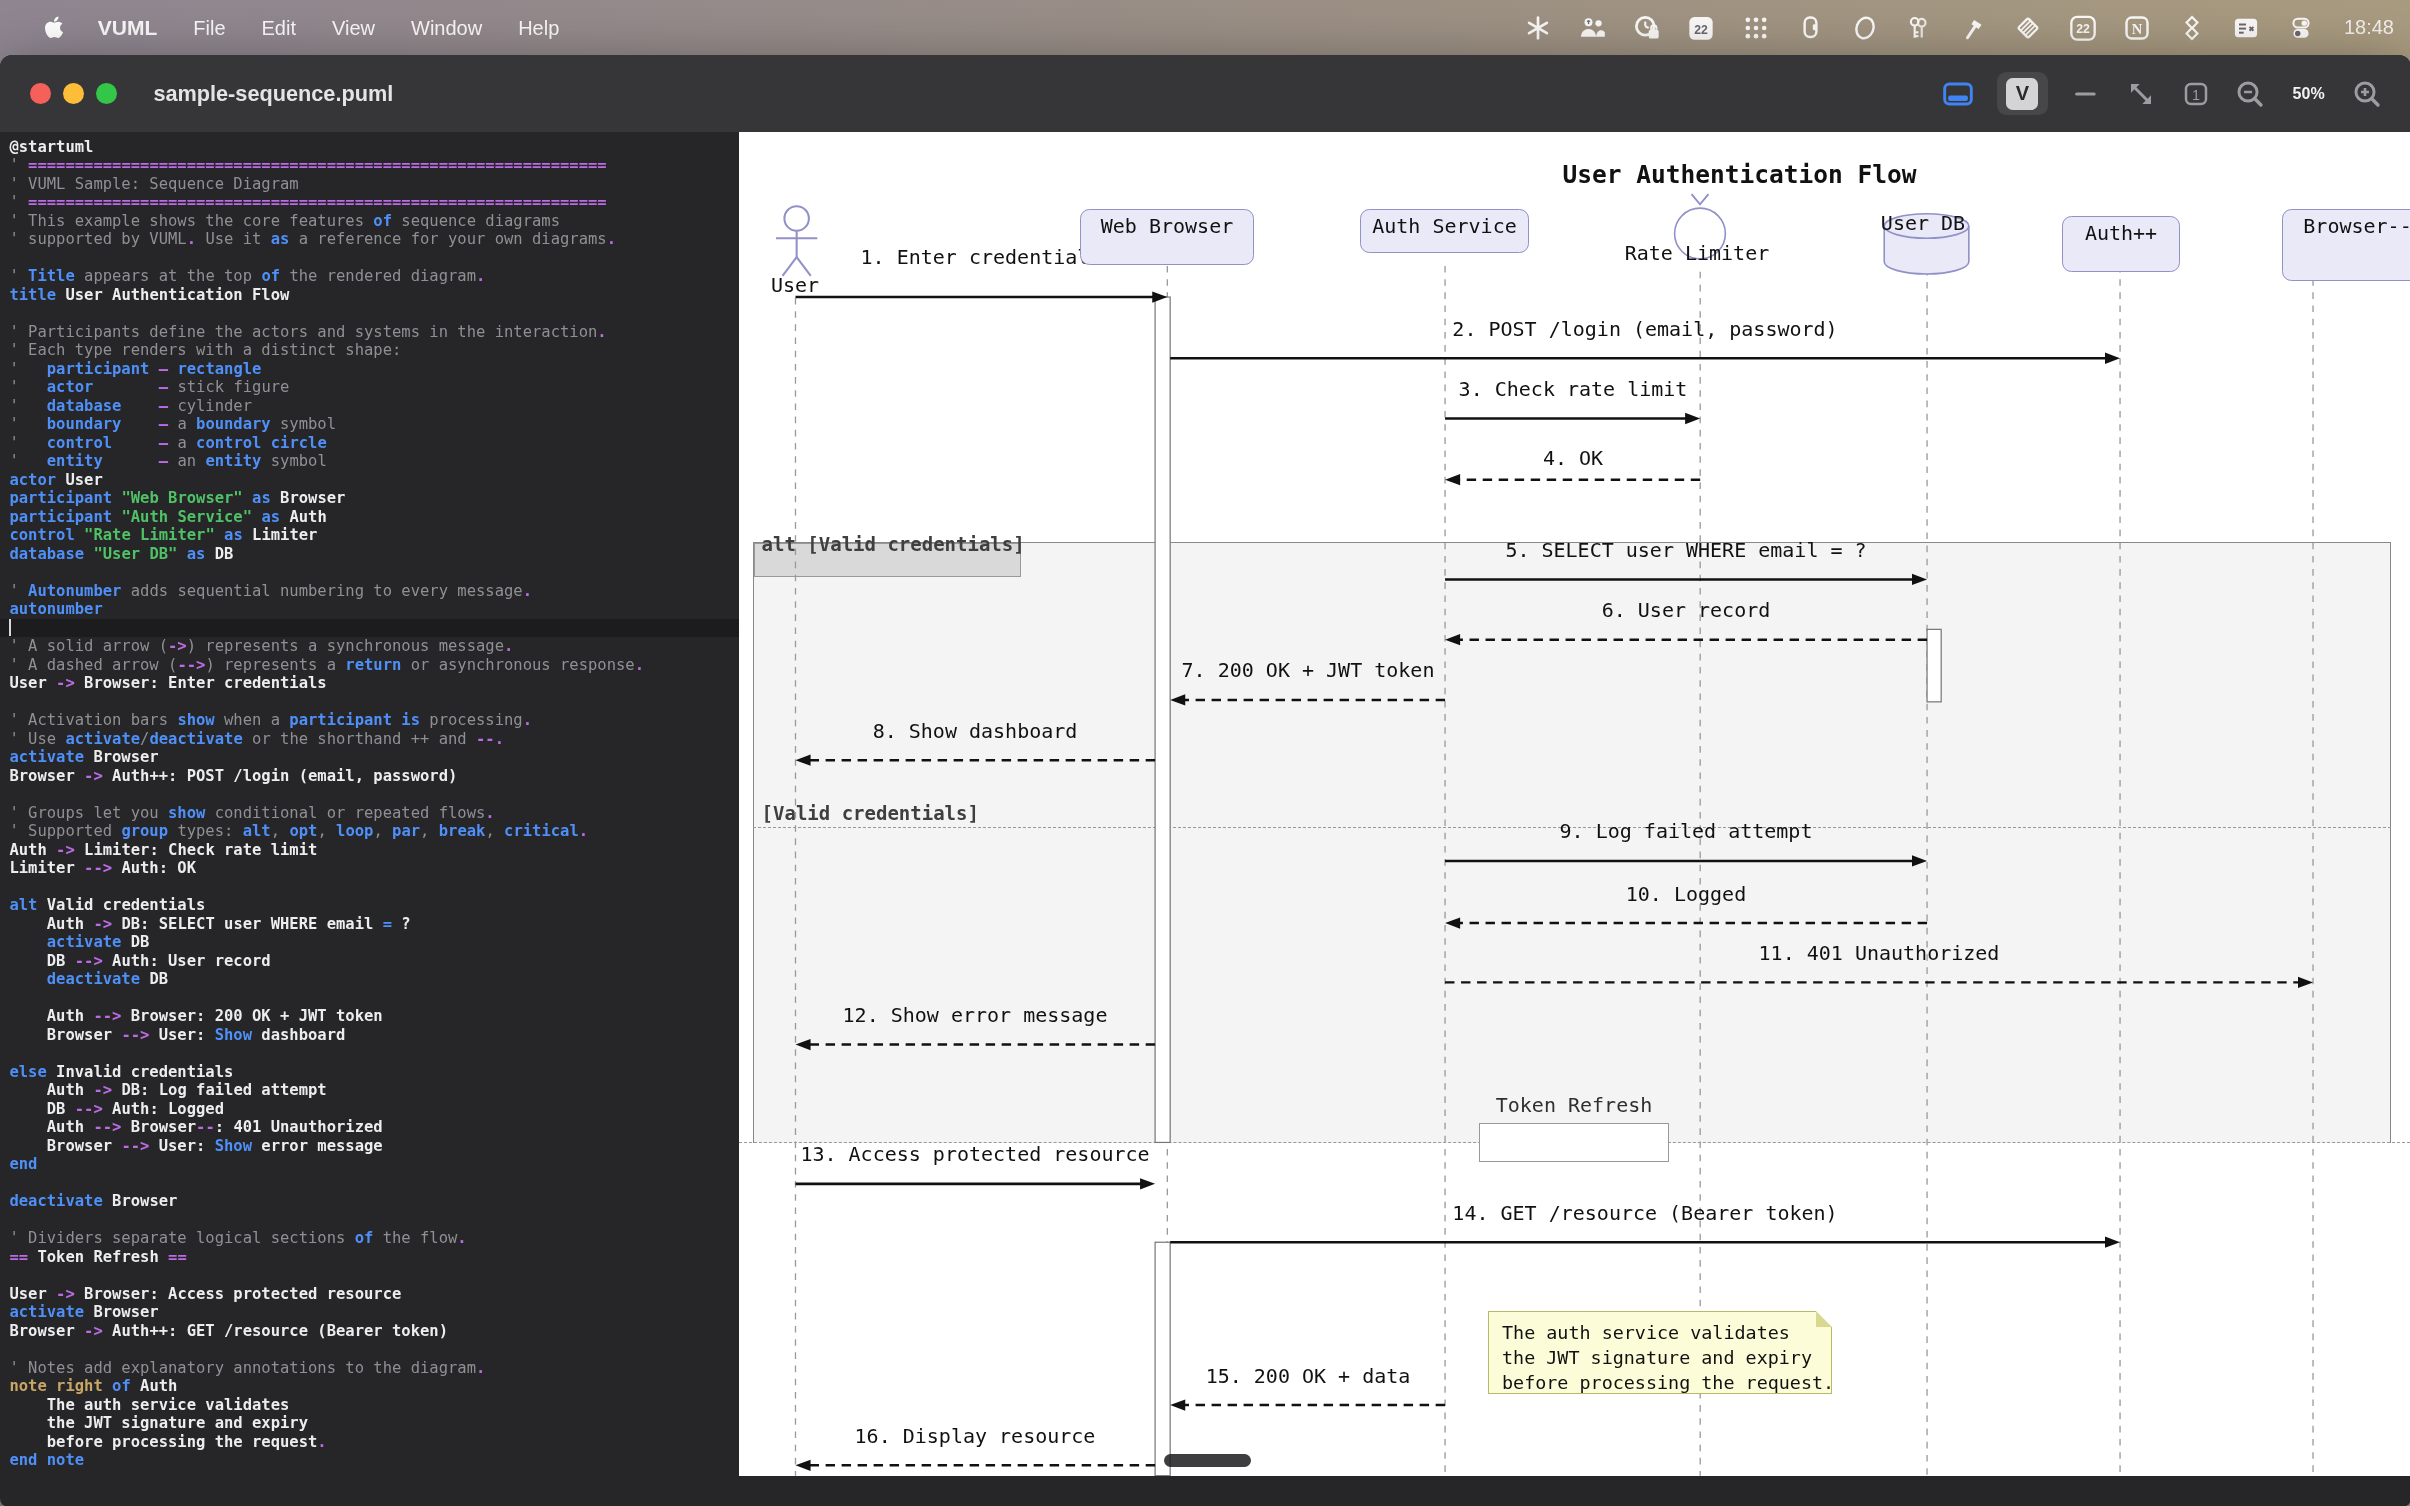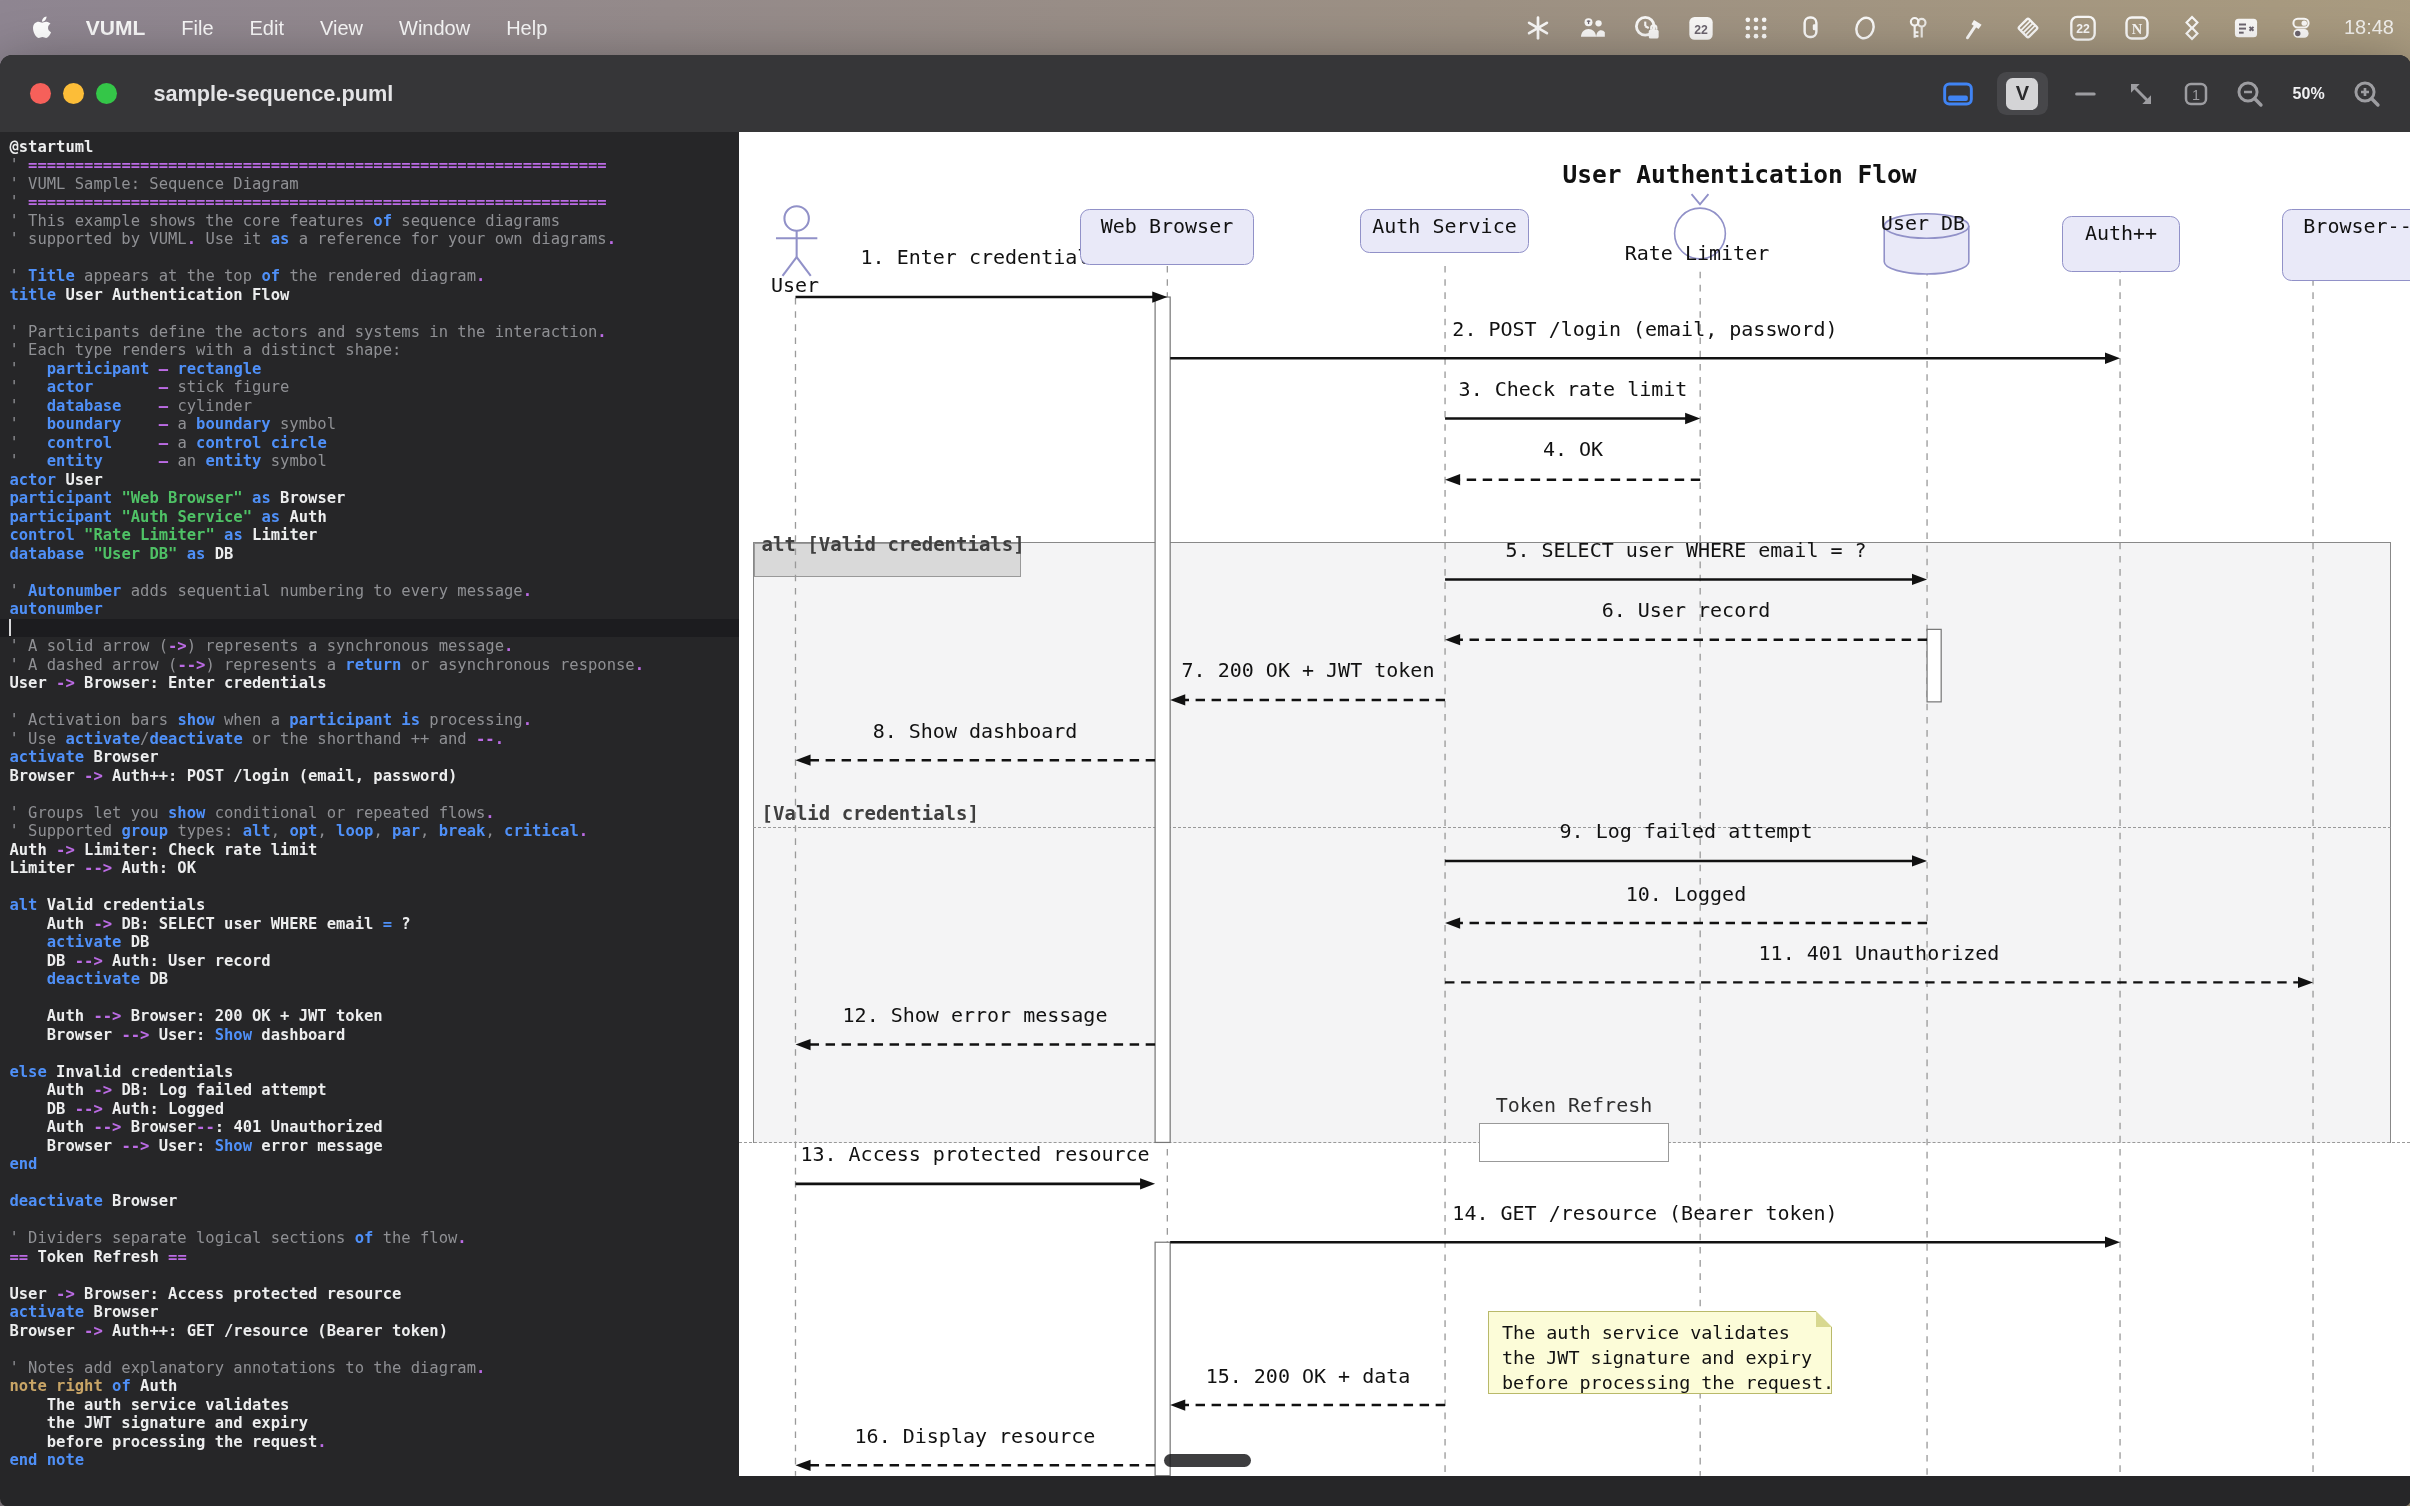--- a/index.html
+++ b/index.html
@@ -3,21 +3,21 @@
 <meta charset="utf-8">
 <style>
   html,body{margin:0;padding:0;}
   body{
     width:2411px;height:1507px;overflow:hidden;position:relative;
     font-family:"Liberation Sans",sans-serif;
     background:linear-gradient(100deg,#8f8692 0%,#958b8b 25%,#9d9184 55%,#a89a80 85%,#ac9e82 100%);
   }
   
   .menubar{position:absolute;top:0;left:0;right:0;height:55px;display:flex;align-items:center;color:#fff;}
-  .menubar .left{display:flex;align-items:center;padding-left:32px;}
+  .menubar .left{display:flex;align-items:center;padding-left:44px;}
   .apple{width:24.5px;height:24.5px;display:flex;align-items:center;margin-right:11.3px;}
   .mitem{font-size:20px;padding:0 18px;color:#fefefe;opacity:.96;}
   .mitem.bold{font-weight:bold;font-size:21px;}
   .menubar .right{margin-left:auto;display:flex;align-items:center;gap:24.5px;padding-right:17px;}
   .micon{width:30px;height:30px;display:flex;align-items:center;justify-content:center;opacity:.95;}
   .clock{font-size:20px;color:#fff;opacity:.85;margin-left:3.8px;white-space:nowrap;}
   
   .window{position:absolute;top:55px;left:0;width:2411px;height:1452px;background:#262628;
     border-radius:12.2px 12.2px 8.5px 8.5px;overflow:hidden;box-shadow:0 21px 66px rgba(0,0,0,.55);}
   .titlebar{position:absolute;top:0;left:0;right:0;height:77px;background:#363638;display:flex;align-items:center;}
@@ -397,21 +397,21 @@
           <line x1="458" y1="1179" x2="1458" y2="1179" stroke="#111111" stroke-width="2.8"></line>
           <polygon points="1467,1179 1451,1173 1451,1185" fill="#111111"></polygon>
           <line x1="750" y1="1352" x2="467" y2="1352" stroke="#111111" stroke-width="2.6" stroke-dasharray="10 7"></line>
           <polygon points="458,1352 474,1346 474,1358" fill="#111111"></polygon>
           <line x1="442" y1="1416" x2="69" y2="1416" stroke="#111111" stroke-width="2.6" stroke-dasharray="10 7"></line>
           <polygon points="60,1416 76,1410 76,1422" fill="#111111"></polygon>
         </svg>
         <div class="msg" style="left: -50px; top: 113px; position: absolute;">1. Enter credentials</div>
         <div class="msg" style="left: 614px; top: 185px; position: absolute;">2. POST /login (email, password)</div>
         <div class="msg" style="left: 542px; top: 245px; position: absolute;">3. Check rate limit</div>
-        <div class="msg" style="left: 542px; top: 305px; position: absolute;">4. OK</div>
+        <div class="msg" style="left: 542px; top: 314px; position: absolute;">4. OK</div>
         <div class="msg" style="left: 655px; top: 406px; position: absolute;">5. SELECT user WHERE email = ?</div>
         <div class="msg" style="left: 655px; top: 466px; position: absolute;">6. User record</div>
         <div class="msg" style="left: 277px; top: 526px; position: absolute;">7. 200 OK + JWT token</div>
         <div class="msg" style="left: -56px; top: 587px; position: absolute;">8. Show dashboard</div>
         <div class="msg" style="left: 655px; top: 687px; position: absolute;">9. Log failed attempt</div>
         <div class="msg" style="left: 655px; top: 750px; position: absolute;">10. Logged</div>
         <div class="msg" style="left: 848px; top: 809px; position: absolute;">11. 401 Unauthorized</div>
         <div class="msg" style="left: -56px; top: 871px; position: absolute;">12. Show error message</div>
         <div class="msg" style="left: -56px; top: 1010px; position: absolute;">13. Access protected resource</div>
         <div class="msg" style="left: 614px; top: 1069px; position: absolute;">14. GET /resource (Bearer token)</div>

